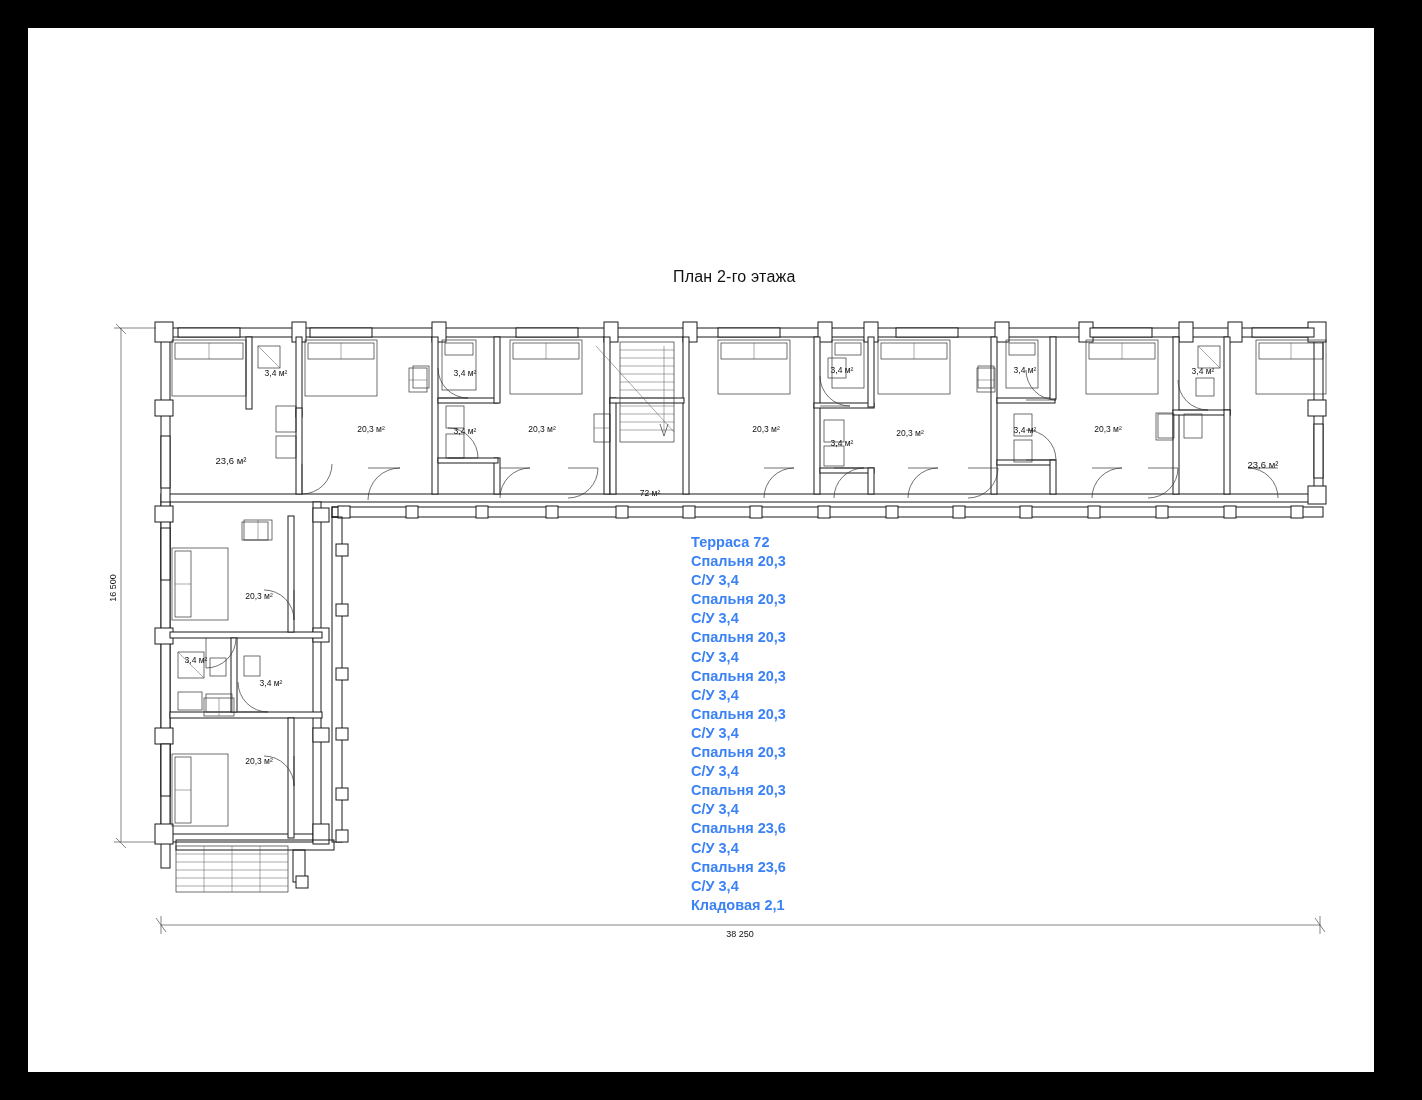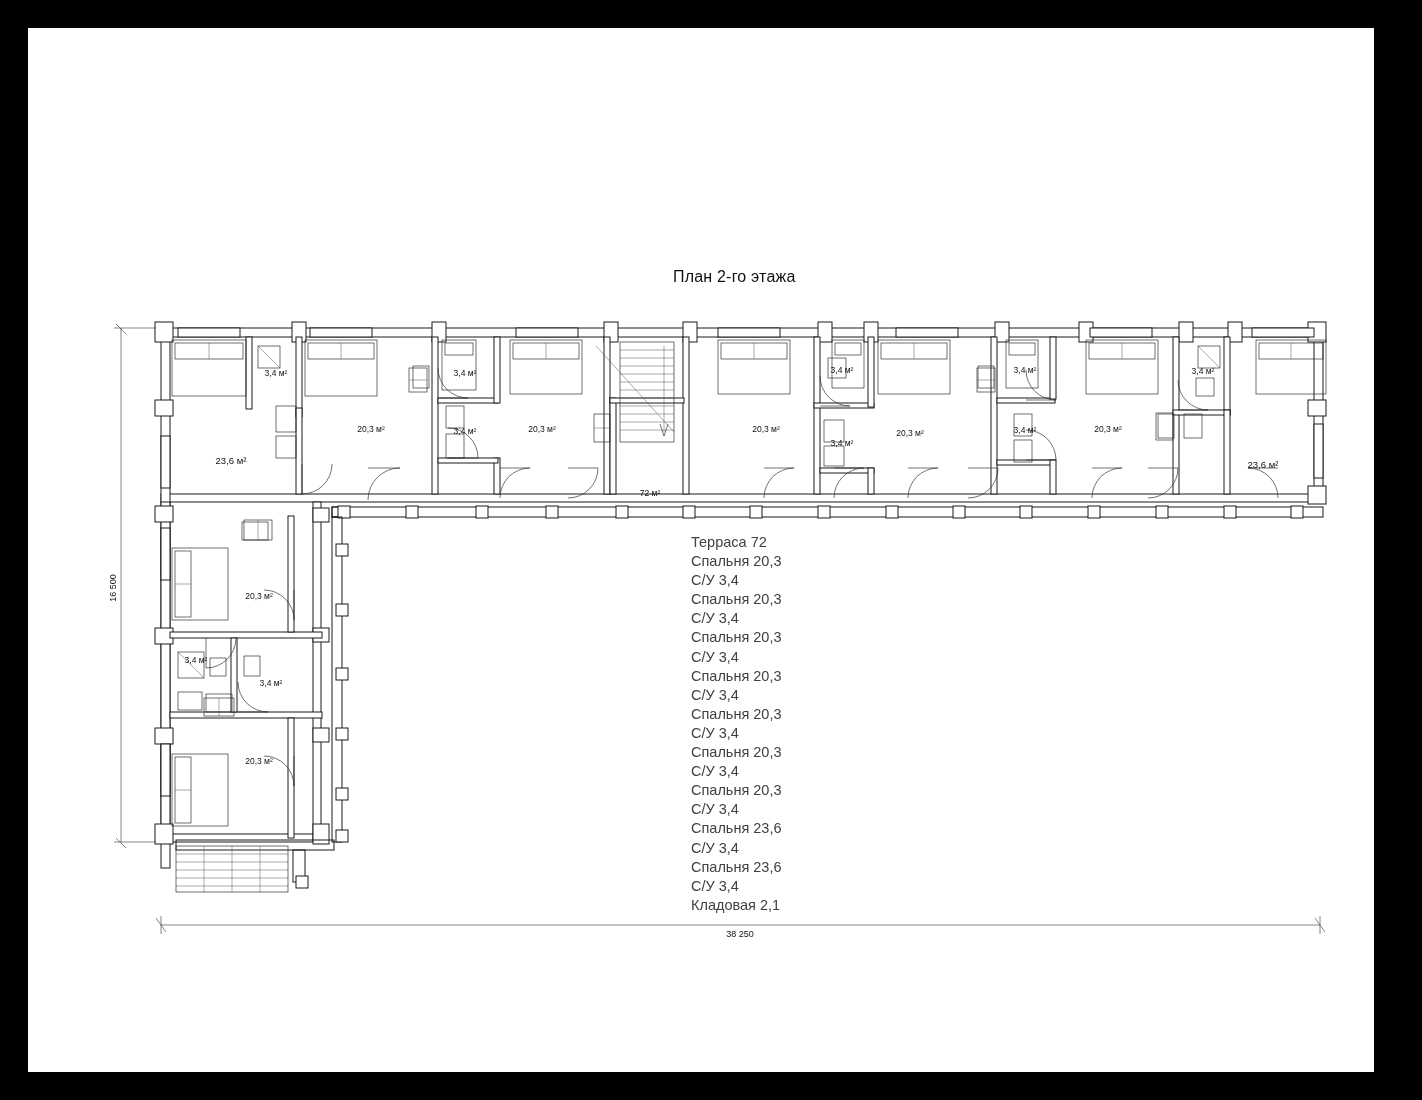--- a/index.html
+++ b/index.html
@@ -1,19 +1,19 @@
 <!DOCTYPE html>
 <html><head>
 <meta charset="utf-8">
 <style>
   html,body{margin:0;padding:0;background:#000;}
   body{width:1422px;height:1100px;font-family:"Liberation Sans",sans-serif;}
   #sheet{position:absolute;left:28px;top:28px;width:1346px;height:1044px;background:#ffffff;overflow:hidden;}
   .title{position:absolute;left:645px;top:240px;font-size:16px;color:#111;letter-spacing:.2px;}
-  .legend{position:absolute;left:663px;top:505px;font-size:14.5px;color:#404040;line-height:19.1px;}
+  .legend{position:absolute;left:663px;top:505px;font-size:14.5px;color:#3b82f6;line-height:19.1px;font-weight:bold;}
   .legend div{white-space:nowrap;}
   svg{position:absolute;left:0;top:0;}
   .dimtxt{font-size:9px;fill:#111;font-family:"Liberation Sans",sans-serif;}
   .areatxt{font-size:8.5px;fill:#111;font-family:"Liberation Sans",sans-serif;}
   .areatxt.big{font-size:9.5px;}
   .w{fill:none;stroke:#1a1a1a;stroke-width:1;}
   .wf{fill:#ffffff;stroke:#1a1a1a;stroke-width:1;}
   .thin{fill:none;stroke:#333;stroke-width:.7;}
   .hair{fill:none;stroke:#555;stroke-width:.5;}
   .fixt{fill:none;stroke:#333;stroke-width:.7;}

